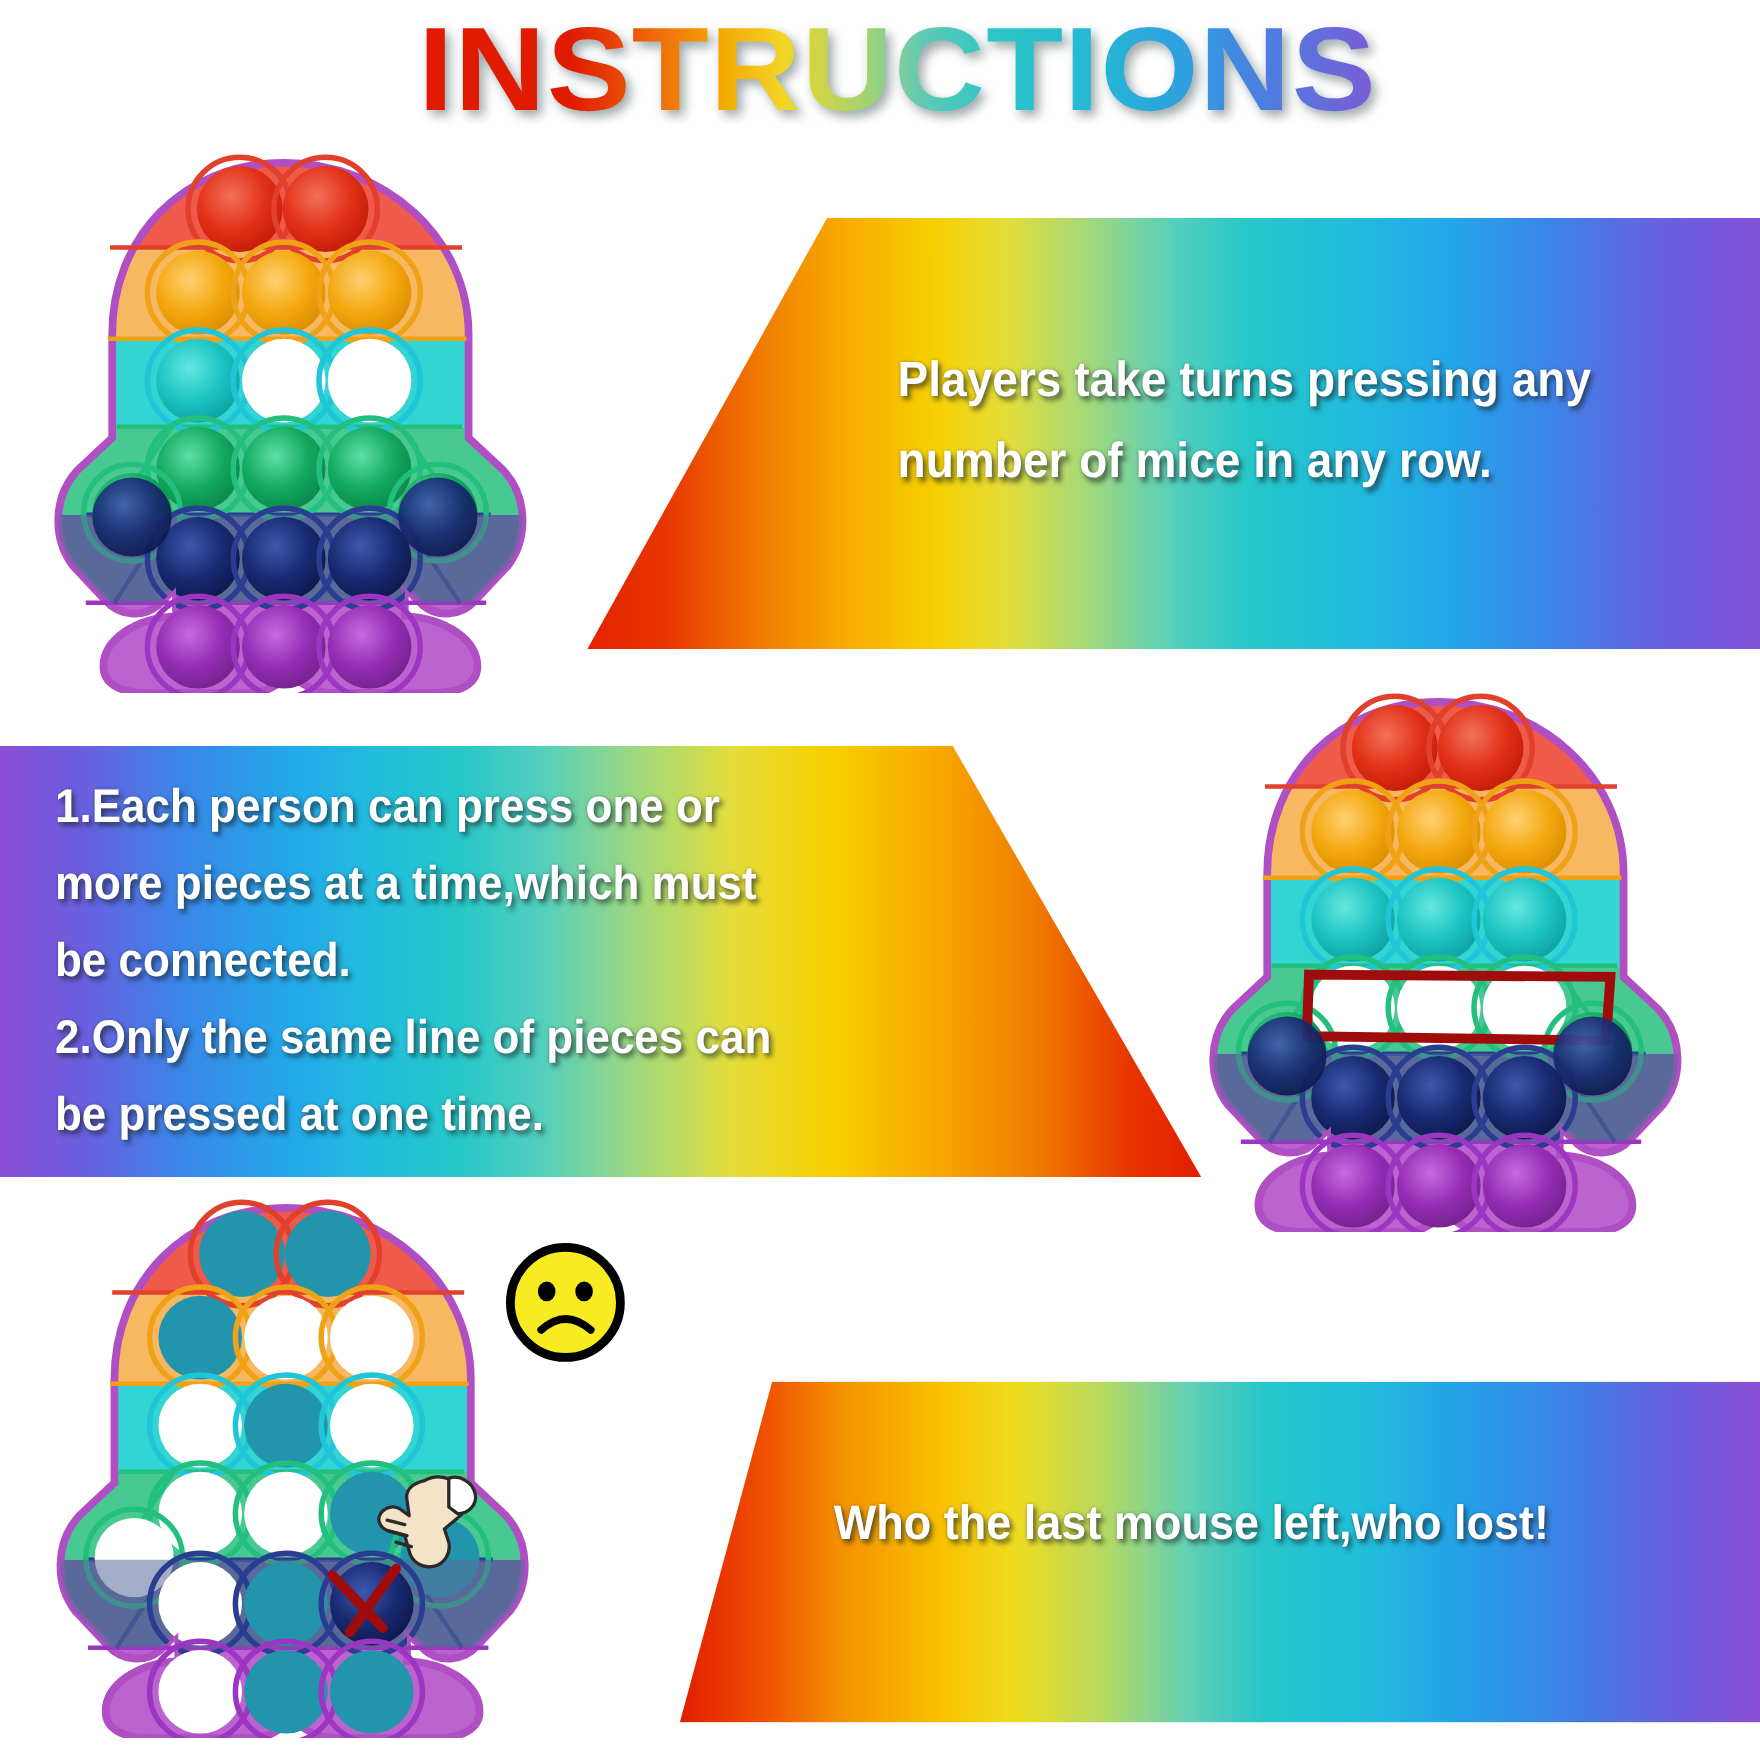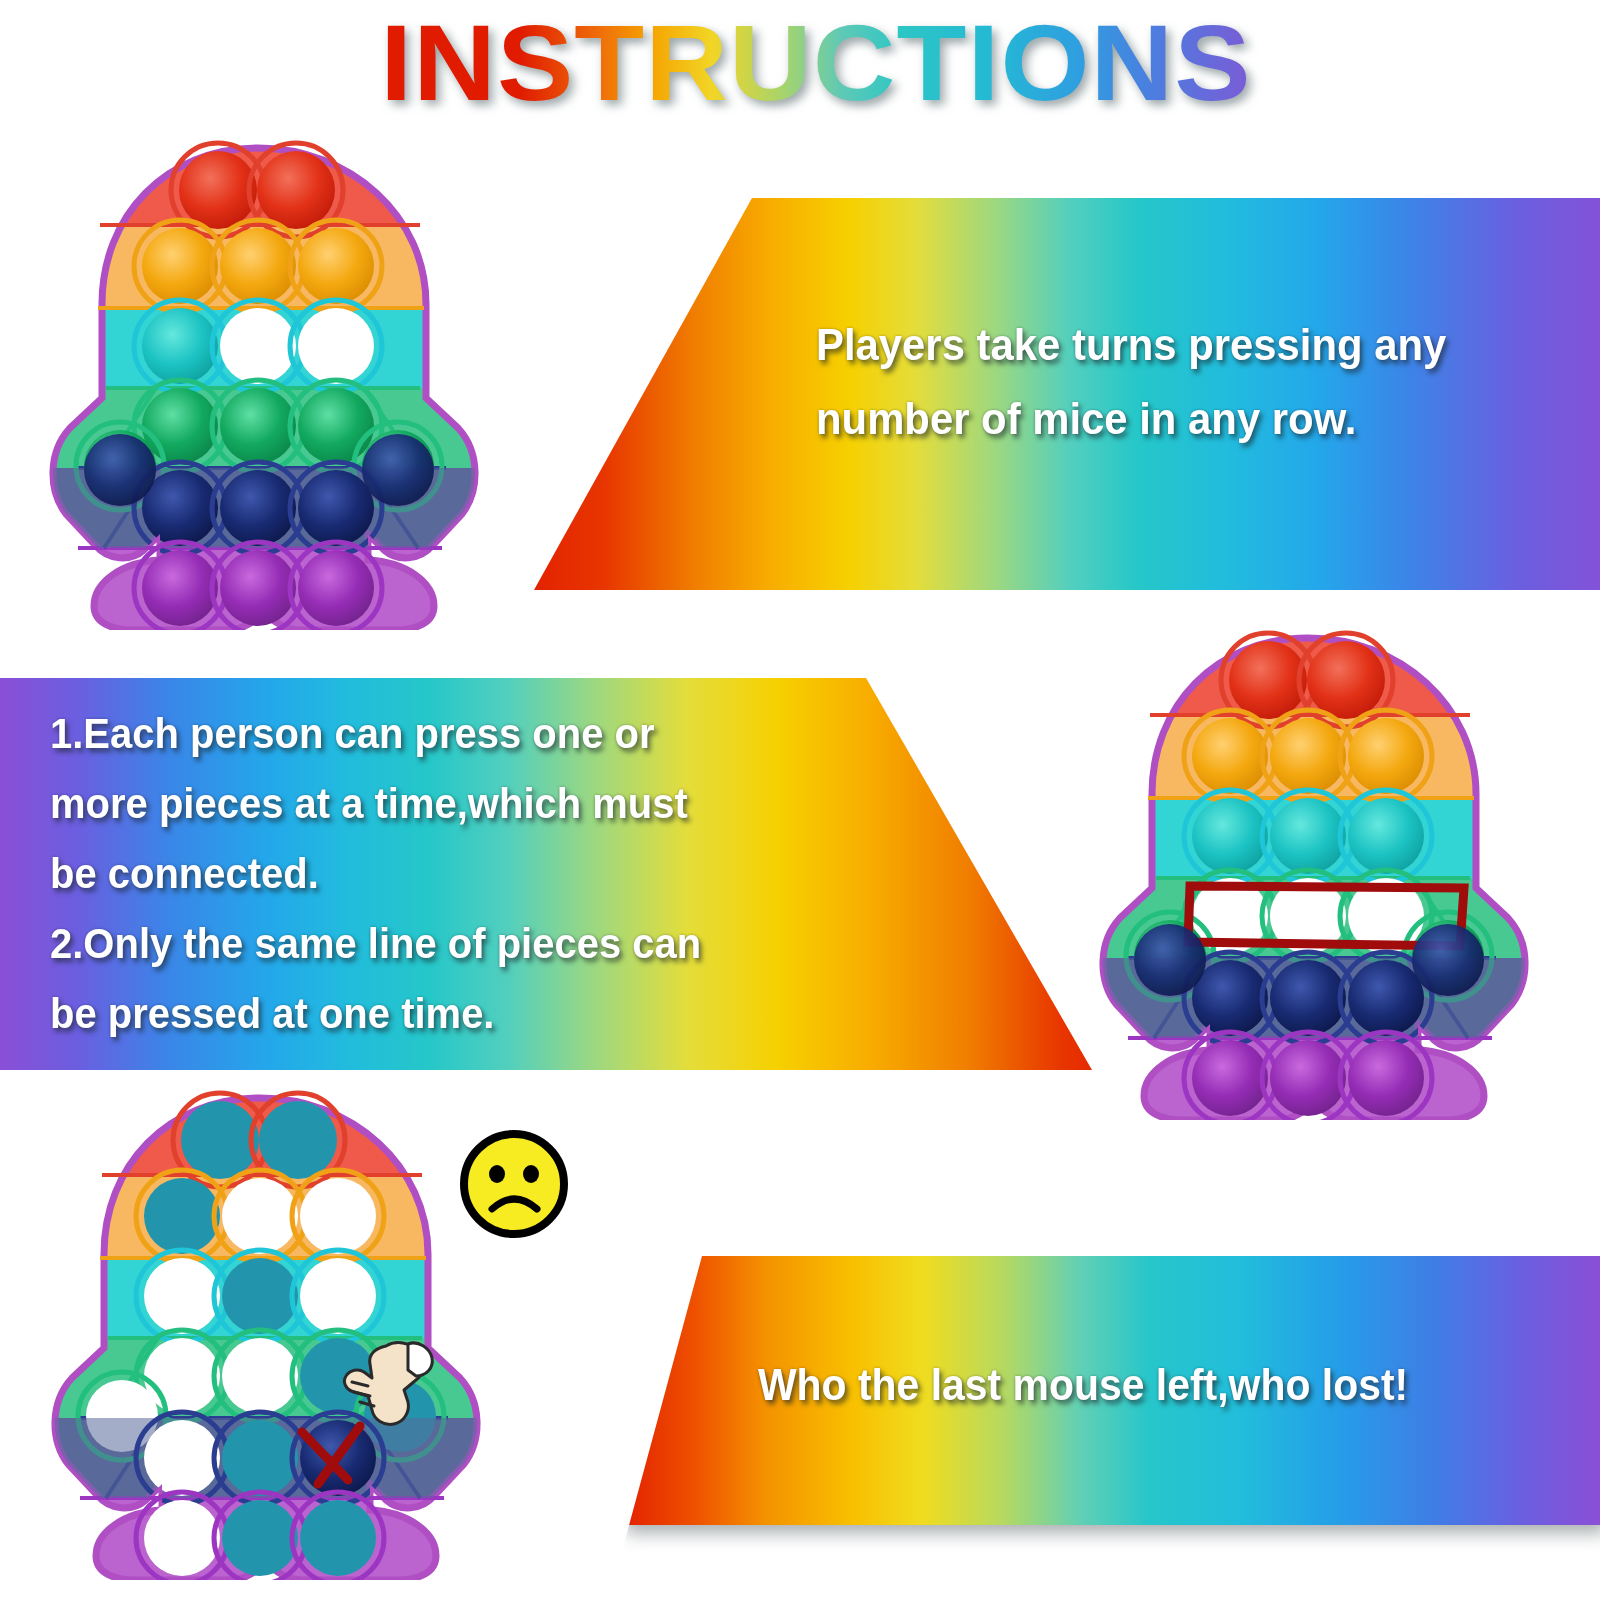--- a/index.html
+++ b/index.html
@@ -48,25 +48,25 @@
      clip-path:polygon(236px 0, 1110px 0, 1110px 392px, 18px 392px);}
   #banner-1 .txt{left:300px;top:110px;width:790px;font-size:45px;line-height:74px;}
 
   
   #banner-2{left:0px;top:678px;width:1092px;height:392px;
      background:linear-gradient(90deg,
        #8b4fd6 0%, #6a5fe0 7%, #3a86e8 15%, #23a8ea 24%,
        #22bcdd 31%, #25c7c9 38%, #52cfbe 45%, #9fd87e 53%,
        #e4dd3a 61%, #f6d000 69%, #f8ad00 77%, #f07d00 86%,
        #e83600 94%, #e21d00 100%);
-     clip-path:polygon(0 0, 866px 0, 1092px 392px, 0 392px);padding-left:36px;}
+     clip-path:polygon(0 0, 866px 0, 1092px 392px, 0 392px);}
   #banner-2 .txt{left:50px;top:20px;width:880px;font-size:43px;line-height:70px;}
 
   
-  #banner-3{left:618px;top:1256px;width:982px;height:269px;
+  #banner-3{left:618px;top:1256px;width:982px;height:310px;
      background:linear-gradient(90deg,
        #e21d00 0%, #ef5200 8%, #f49200 15%, #f8c000 24%,
        #f0dc1f 31%, #b8d95e 39%, #62d0b4 47%, #27c6ca 54%,
        #22bedb 63%, #249fe8 73%, #3f7ee6 83%, #6a5fe0 92%,
        #8b4fd6 100%);
      clip-path:polygon(84px 0, 982px 0, 982px 310px, 0 310px);}
   #banner-3 .txt{left:140px;top:96px;width:880px;font-size:44px;line-height:66px;}
 
   
   .toy{position:absolute;}

